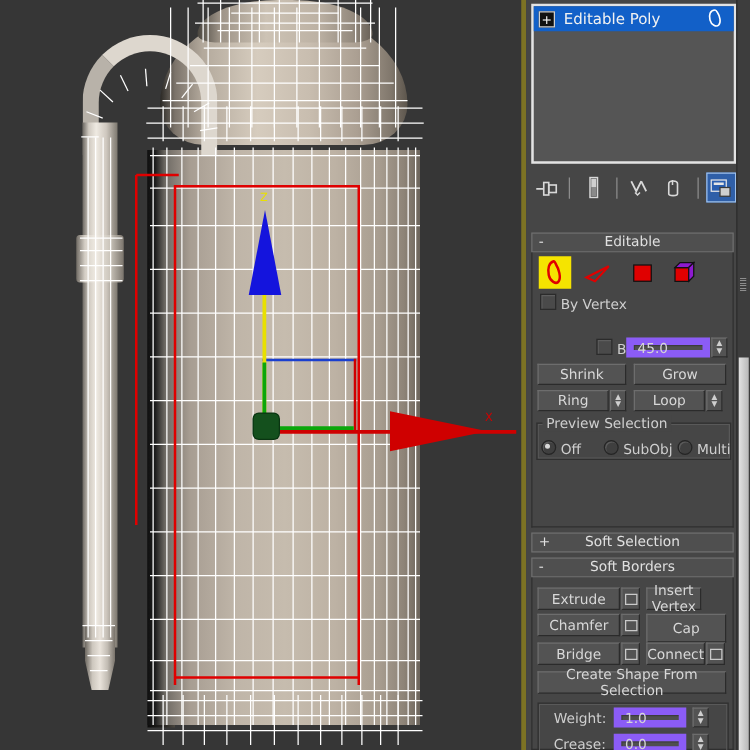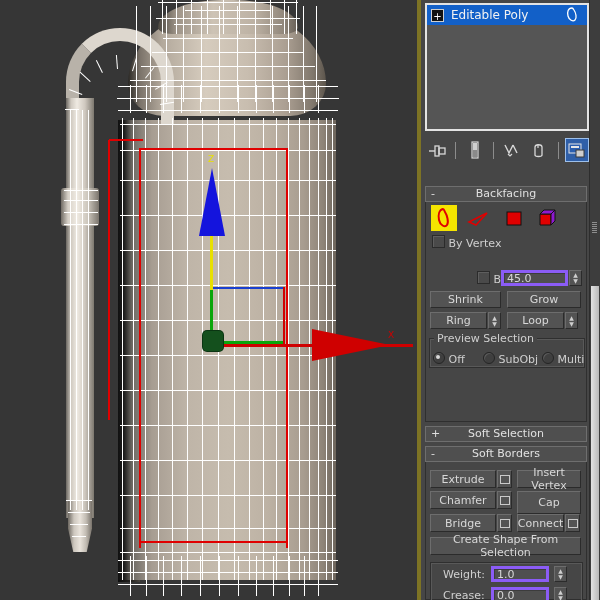--- a/index.html
+++ b/index.html
@@ -109,21 +109,21 @@
         border:1px solid #2f2f2f;border-top:none;box-sizing:border-box;}
 
   .mrow{position:absolute;}
   .chk{width:11px;height:11px;background:#4a4a4a;border:1px solid #2b2b2b;
        box-shadow:inset 1px 1px 0 #5e5e5e;display:inline-block;vertical-align:-1px;}
   .lbl{color:#cfcfcf;font-size:11px;}
   .btn{background:#535353;border-top:1px solid #6d6d6d;border-left:1px solid #6d6d6d;
        border-right:1px solid #2b2b2b;border-bottom:1px solid #2b2b2b;
        color:#d8d8d8;font-size:11px;text-align:center;box-sizing:border-box;
        display:flex;align-items:center;justify-content:center;}
-  .fld{background:#4f4f4f;border:3px solid #8b5cf6;box-shadow:inset 1px 1px 0 #3c3c3c;
+  .fld{background:#4f4f4f;border:6px solid #8b5cf6;box-shadow:inset 1px 1px 0 #3c3c3c;
        color:#d6d6d6;font-size:11px;padding-left:3px;box-sizing:border-box;
        display:flex;align-items:center;}
   .spin{width:13px;background:#535353;border-top:1px solid #6d6d6d;
        border-left:1px solid #6d6d6d;border-right:1px solid #2b2b2b;
        border-bottom:1px solid #2b2b2b;box-sizing:border-box;
        display:flex;flex-direction:column;align-items:center;justify-content:center;
        color:#cfcfcf;font-size:6px;line-height:6px;}
   .sqbtn{width:15px;background:#535353;border-top:1px solid #6d6d6d;
        border-left:1px solid #6d6d6d;border-right:1px solid #2b2b2b;
        border-bottom:1px solid #2b2b2b;box-sizing:border-box;
@@ -349,21 +349,21 @@
         <svg width="17" height="15" viewBox="0 0 17 15">
           <rect x="1" y="1" width="12" height="9" fill="#2b5fb0" stroke="#e6e6e6" stroke-width="1"></rect>
           <rect x="3" y="3" width="8" height="2" fill="#e6e6e6"></rect>
           <rect x="8" y="7" width="8" height="7" fill="#cfcfcf" stroke="#3a3a3a" stroke-width="1"></rect>
         </svg>
       </div>
     </div>
 
     <div class="rollout-hdr" style="top:186px;">
       <span class="tgl">-</span>
-      <span>Backfacing</span>
+      <span>Editable</span>
     </div>
     <div class="rl-body" style="top:202px;height:220px;"></div>
 
     <div id="sobj">
       <div class="so">
         <svg width="22" height="20" viewBox="0 0 22 20">
           <circle cx="5" cy="13" r="1.7" fill="#e00000"></circle>
             <circle cx="10" cy="16" r="1.7" fill="#e00000"></circle>
           <circle cx="12" cy="6" r="1.7" fill="#e00000"></circle>
             <circle cx="17" cy="10" r="1.7" fill="#e00000"></circle>
@@ -445,21 +445,21 @@
     <div class="rollout-hdr" style="top:446px;">
       <span class="tgl">-</span>
       <span>Soft Borders</span>
     </div>
     <div class="rl-body" style="top:462px;height:138px;"></div>
 
     <div class="btn" style="position:absolute;left:9px;top:470px;width:66px;height:18px;">Extrude</div>
     <div class="sqbtn" style="position:absolute;left:76px;top:470px;height:18px;">
         <i></i>
       </div>
-    <div class="btn" style="position:absolute;left:96px;top:470px;width:64px;height:18px;">Insert Vertex</div>
+    <div class="btn" style="position:absolute;left:96px;top:470px;width:44px;height:18px;">Insert Vertex</div>
 
     <div class="btn" style="position:absolute;left:9px;top:491px;width:66px;height:18px;">Chamfer</div>
     <div class="sqbtn" style="position:absolute;left:76px;top:491px;height:18px;">
         <i></i>
       </div>
     <div class="btn" style="position:absolute;left:96px;top:491px;width:64px;height:23px;text-align:right;">Cap</div>
 
     <div class="btn" style="position:absolute;left:9px;top:514px;width:66px;height:18px;">Bridge</div>
     <div class="sqbtn" style="position:absolute;left:76px;top:514px;height:18px;">
         <i></i>

